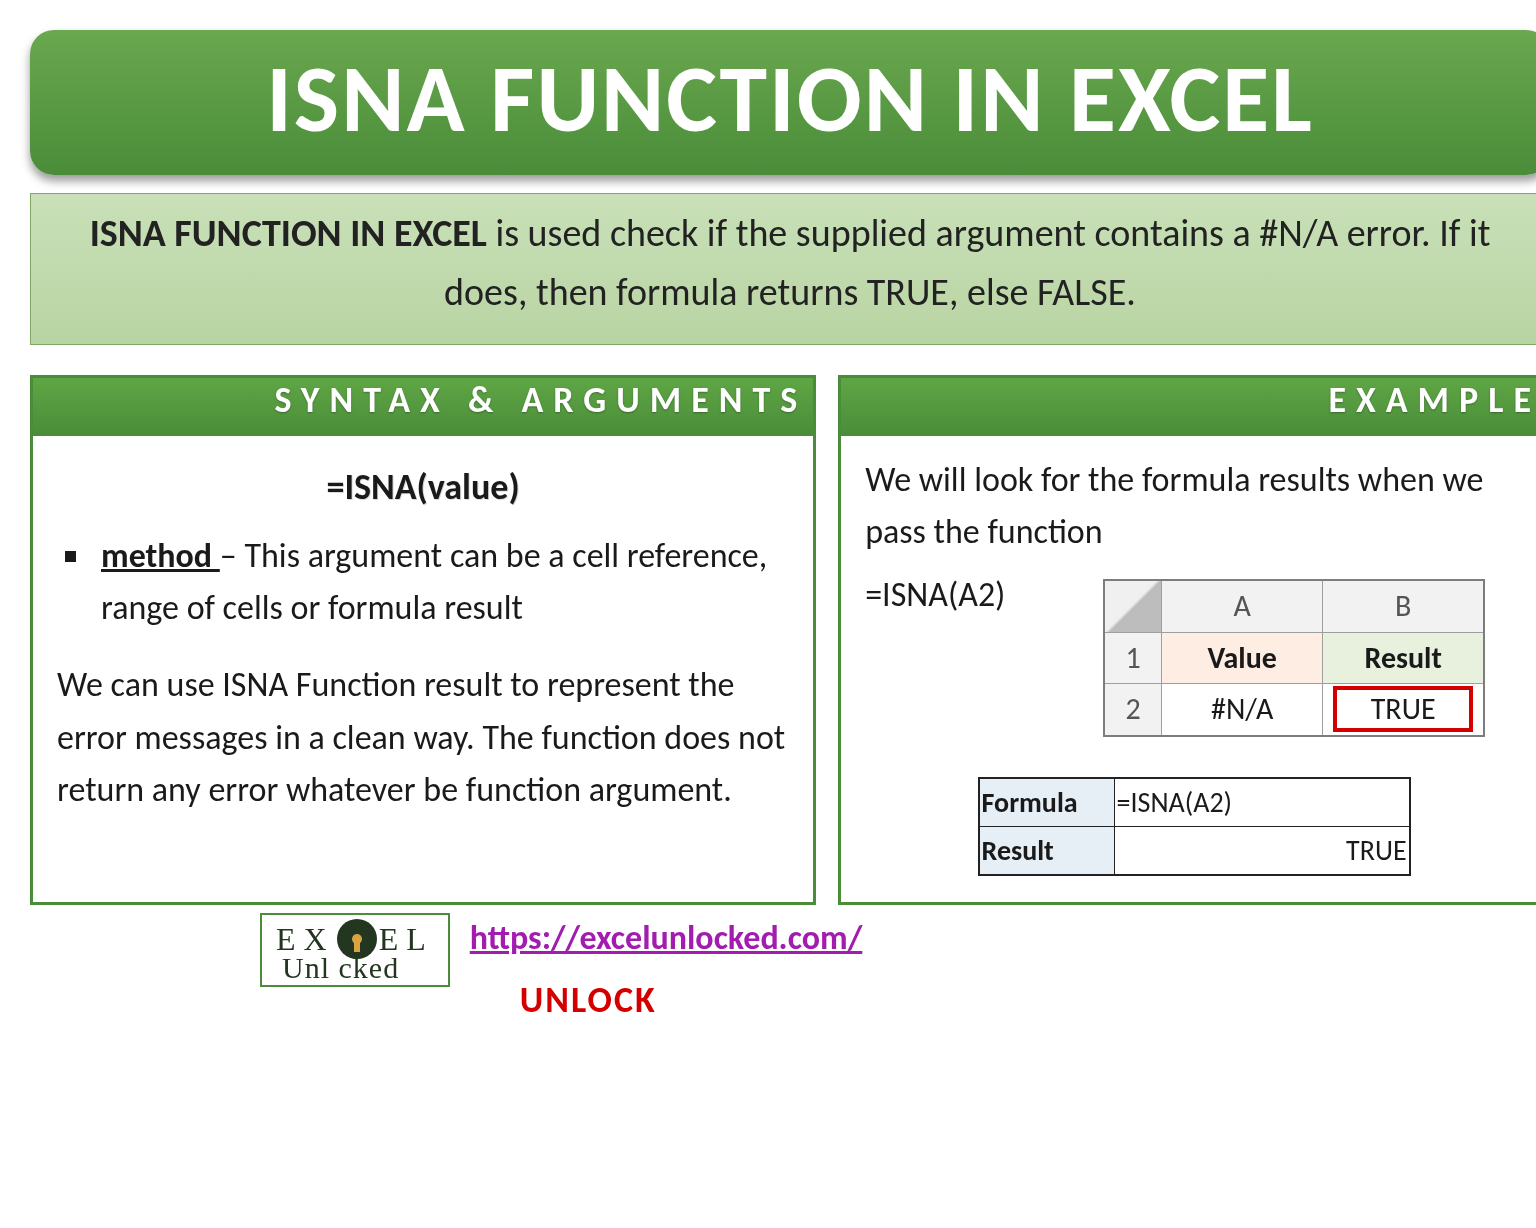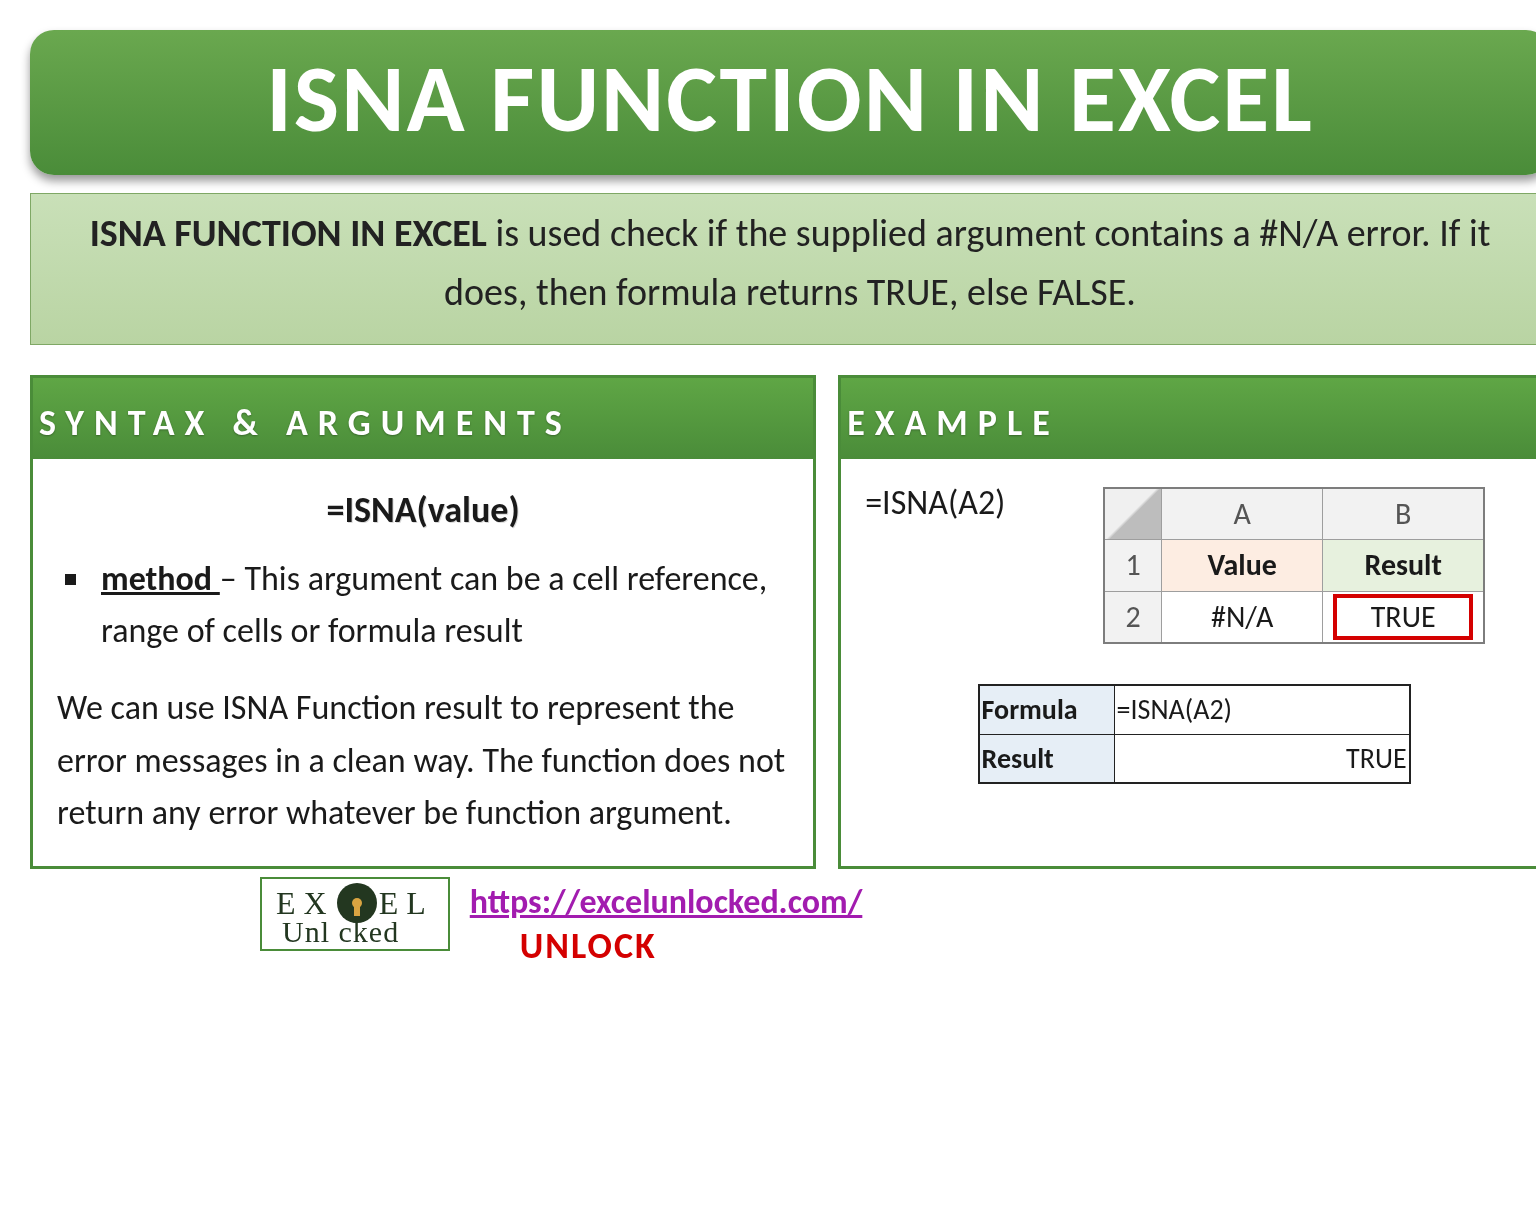--- a/index.html
+++ b/index.html
@@ -49,22 +49,22 @@
     flex-direction: column;
   }
   .col-left { flex: 1.05; }
   .col-right { flex: 0.95; }
   .col-header {
     background: linear-gradient(to bottom, #5fa645, #4a8c39);
     color: #ffffff;
     font-size: 36px;
     font-weight: 700;
     letter-spacing: 10px;
-    text-align: left;
-    padding: 23px 6px 14px;
+    text-align: right;
+    padding: 0 6px 14px;
     text-shadow: 0 1px 2px rgba(0,0,0,0.3);
   }
   .col-body {
     padding: 18px 24px 26px;
     font-size: 34px;
     color: #1a1a1a;
     line-height: 1.55;
   }
   .syntax-line {
     text-align: center;
@@ -195,21 +195,21 @@
     font-weight: 700;
     font-size: 34px;
     text-decoration: underline;
     display: block;
   }
   .footer-unlock {
     color: #d40000;
     font-weight: 800;
     font-size: 36px;
     letter-spacing: 2px;
-    margin-top: 2px;
+    margin-top: 20px;
     padding-left: 50px;
   }
 </style>
 </head>
 <body>
 
 <div class="page">
 
   <div class="title-bar">
     <span class="title-bar-text">ISNA FUNCTION IN EXCEL</span>
@@ -230,20 +230,21 @@
             <span class="arg-name">method </span><span>– This argument can be a cell reference, range of cells or formula result</span>
           </li>
         </ul>
         <div>We can use ISNA Function result to represent the error messages in a clean way. The function does not return any error whatever be function argument.</div>
       </div>
     </div>
 
     <div class="col col-right">
       <div class="col-header">EXAMPLE</div>
       <div class="col-body">
+        <div class="example-intro">We will look for the formula results when we pass the function</div>
         <div class="example-flex">
           <div class="example-text-col">
             <div>=ISNA(A2)</div>
           </div>
           <table class="mini-sheet">
             <tbody>
                 <tr>
               <th class="corner"></th>
               <th class="colhdr">A</th>
               <th class="colhdr">B</th>

